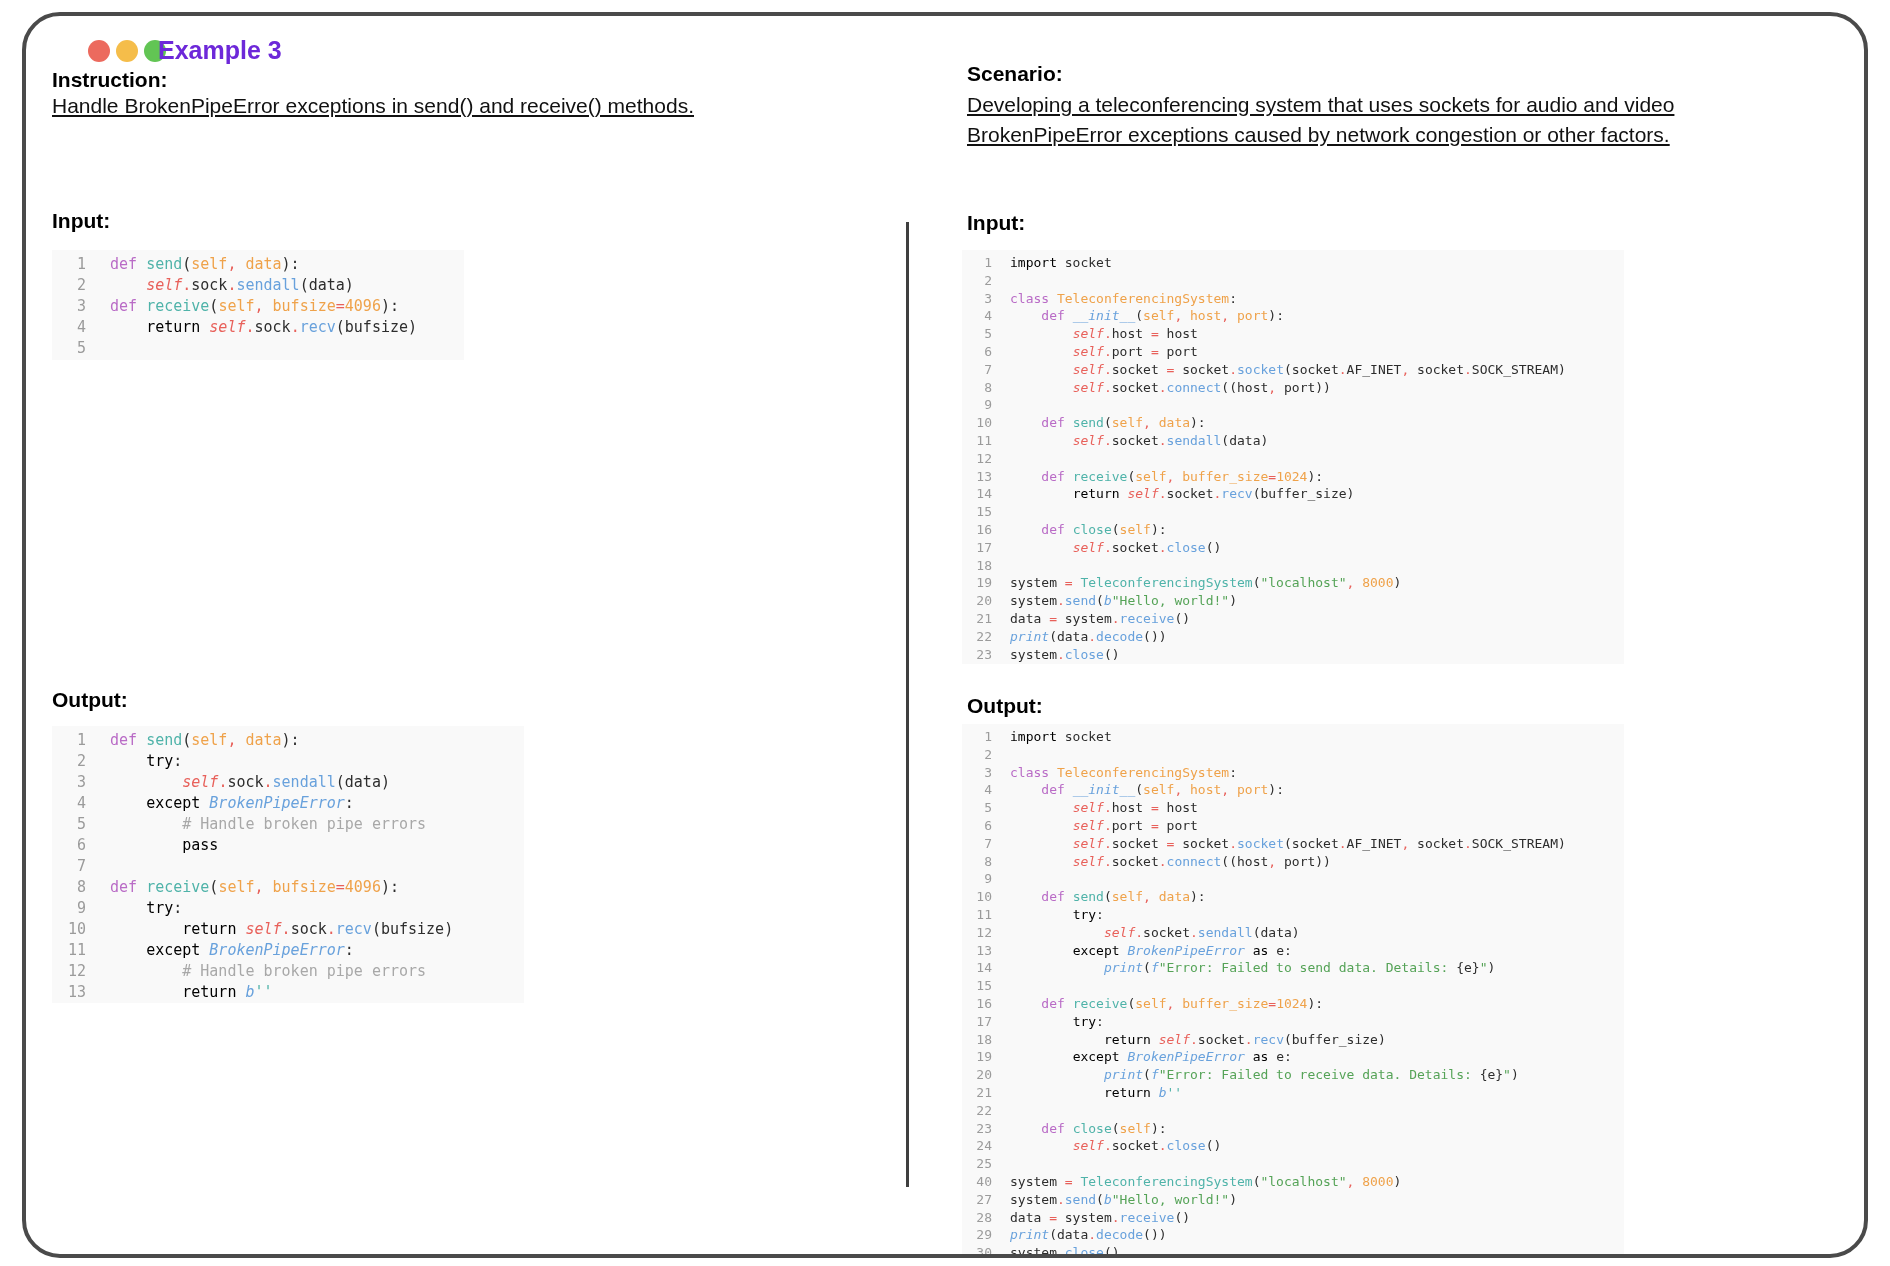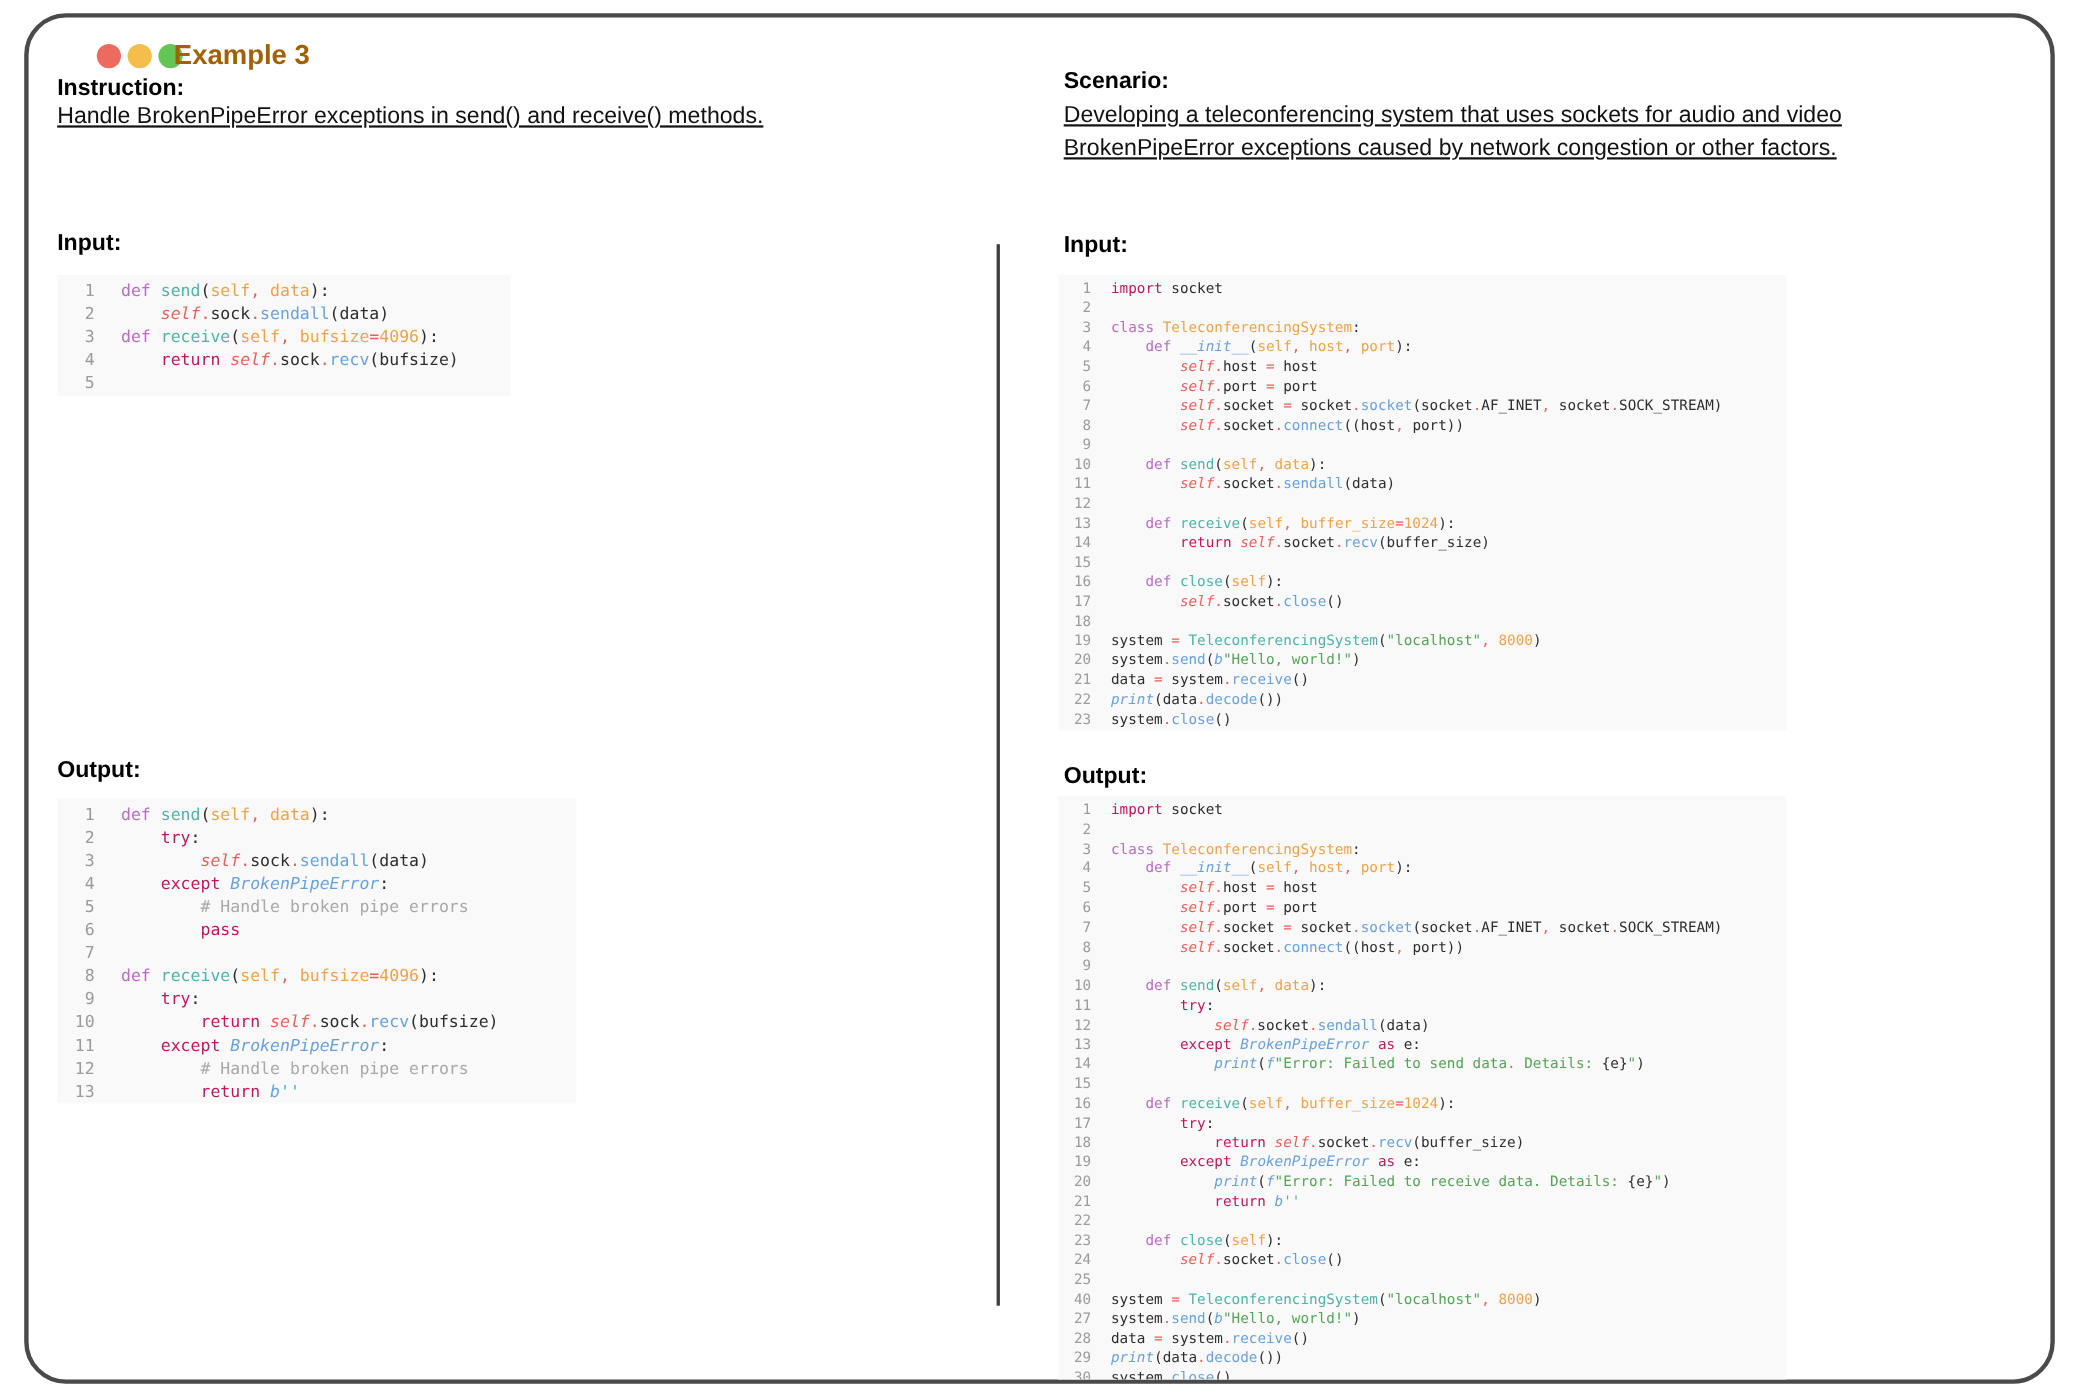--- a/index.html
+++ b/index.html
@@ -1,37 +1,37 @@
 <!DOCTYPE html>
 <html><head>
 <meta charset="utf-8">
 <style>
   html,body{margin:0;padding:0;background:#ffffff;width:1890px;height:1266px;position:relative;
             font-family:"Liberation Sans", sans-serif;}
   .window{position:absolute;left:22px;top:12px;width:1846px;height:1246px;background:#ffffff;
           border:4px solid #4a4a4a;border-radius:38px;box-sizing:border-box;overflow:hidden;}
   .abs{position:absolute;}
   .dot{width:22px;height:22px;border-radius:50%;position:absolute;top:24px;}
-  .win-title{position:absolute;left:132px;top:20px;font-size:25px;font-weight:bold;color:#a16207;}
+  .win-title{position:absolute;left:132px;top:20px;font-size:25px;font-weight:bold;color:#6d28d9;}
   .heading{font-size:21px;font-weight:bold;color:#000;}
   .bodytext{font-size:21px;color:#111;text-decoration:underline;}
   .codeblock{background:#f9f9f9;padding-top:4px;box-sizing:border-box;overflow:hidden;
              font-family:"DejaVu Sans Mono", monospace;}
   .cb-left{font-size:15px;}
   .cb-left .cl{height:21px;line-height:21px;}
   .cb-right{font-size:13px;}
   .cb-right .cl{height:17.8px;line-height:17.8px;}
   .cl{white-space:pre;display:flex;}
   .ln{color:#9b9b9b;text-align:right;flex:none;}
   .cb-left .ln{width:34px;margin-right:24px;}
   .cb-right .ln{width:30px;margin-right:18px;}
   .lc{white-space:pre;}
   .divider{position:absolute;background:#3f3f3f;}
   
-  .tk-k {color:#be185d;margin-top:20px;}
+  .tk-k {color:#000000;margin-top:20px;}
   .tk-ki{color:#b96bc6;}
   .tk-f {color:#4fb3a9;}
   .tk-c {color:#68a1dc;}
   .tk-ci{color:#68a1dc;font-style:italic;}
   .tk-o {color:#efa24a;}
   .tk-s {color:#e8605a;font-style:italic;}
   .tk-r {color:#e8605a;}
   .tk-g {color:#55a357;}
   .tk-m {color:#a8a8a8;}
   .tk-p {color:#2d2d2d;}

